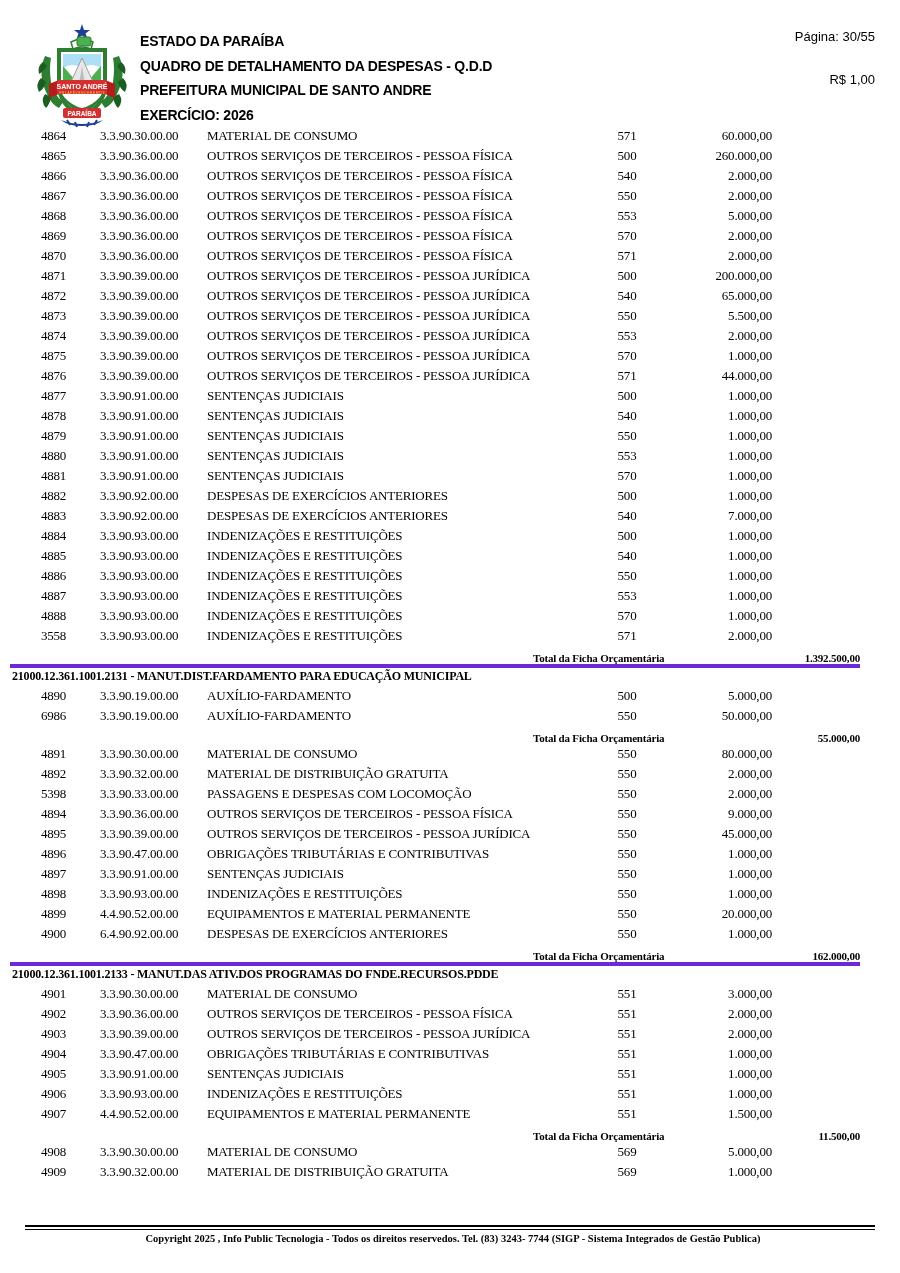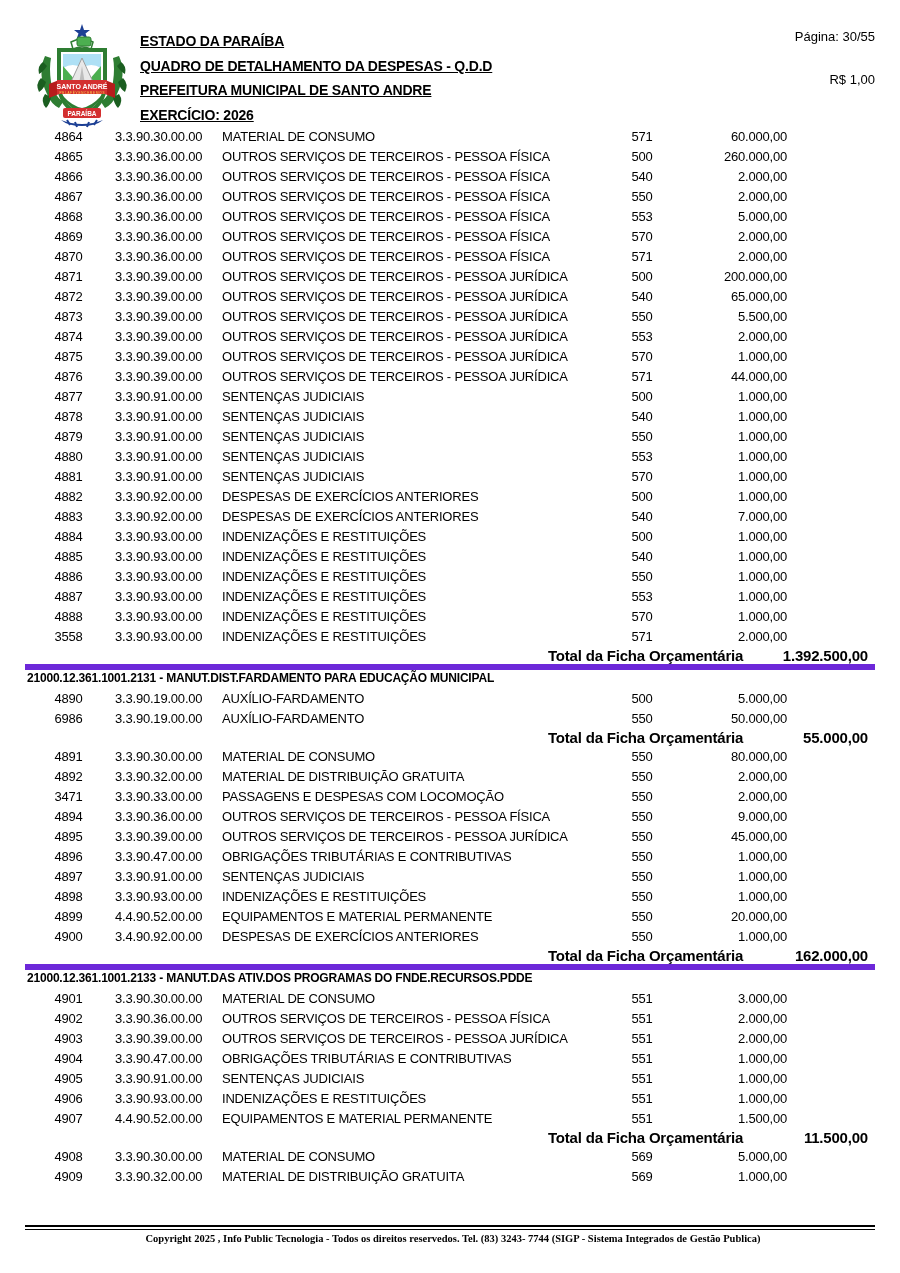--- a/index.html
+++ b/index.html
@@ -3,43 +3,43 @@
 <meta charset="utf-8">
 <style>
   html,body{margin:0;padding:0;background:#e8e8e8;}
   .page{
     position:relative;width:900px;height:1273px;background:#ffffff;
     font-family:"Liberation Sans", sans-serif;color:#000;overflow:hidden;
     margin:0 auto;
   }
   
   .hdr-logo{position:absolute;left:33px;top:22px;width:98px;height:106px;}
-  .hdr-org{position:absolute;left:140px;top:29px;text-decoration:underline;}
+  .hdr-org{position:absolute;left:140px;top:29px;}
   .hdr-org .org-line{font-weight:bold;font-size:14px;line-height:24.5px;letter-spacing:-0.2px;white-space:nowrap;}
   .hdr-right{position:absolute;right:25px;top:29px;text-align:right;font-size:13px;}
   .page-label{line-height:16px;text-align:center;}
   .currency-label{margin-top:27px;line-height:16px;}
   
-  .budget-table{position:absolute;left:25px;top:126px;width:850px;}
+  .budget-table{position:absolute;left:10px;top:126px;width:850px;font-family:Liberation Serif, serif;}
   .data-row{
     display:grid;grid-template-columns:87px 110px 1fr 60px 115px 88px;
     height:20px;align-items:center;font-size:13px;letter-spacing:-0.2px;white-space:nowrap;
   }
   .ficha-cell{text-align:center;}
   .code-cell{padding-left:3px;}
   .desc-cell{overflow:hidden;}
   .fonte-cell{text-align:center;}
   .valor-cell{text-align:right;}
   .section-row{
-    height:18px;line-height:17px;border-top:6px solid #6d28d9;
+    height:18px;line-height:17px;border-top:4px solid #6d28d9;
     font-weight:bold;font-size:12px;letter-spacing:-0.2px;padding-left:2px;white-space:nowrap;
   }
-  .total-row{display:flex;height:18px;align-items:flex-end;font-weight:bold;font-size:15px;letter-spacing:-0.2px;}
+  .total-row{display:flex;height:18px;align-items:flex-end;font-weight:bold;font-size:11px;letter-spacing:-0.2px;}
   .total-label{margin-left:523px;}
-  .total-value{margin-left:auto;margin-right:7px;}
+  .total-value{margin-left:auto;}
   
   .bottom-rule{position:absolute;left:25px;right:25px;top:1225px;}
   .rule-thick{height:2px;background:#000;}
   .rule-thin{height:1px;background:#000;margin-top:2px;}
   .footer-text{
     position:absolute;left:0;right:0;top:1233px;text-align:center;
     font-family:"Liberation Serif", serif;font-weight:bold;font-size:10.5px;letter-spacing:0;padding-left:6px;
   }
 </style>
 </head>
@@ -339,21 +339,21 @@
       </div>
       <div class="data-row">
         <div class="ficha-cell">4892</div>
         <div class="code-cell">3.3.90.32.00.00</div>
         <div class="desc-cell">MATERIAL DE DISTRIBUIÇÃO GRATUITA</div>
         <div class="fonte-cell">550</div>
         <div class="valor-cell">2.000,00</div>
         <div class="spacer-cell"></div>
       </div>
       <div class="data-row">
-        <div class="ficha-cell">3471</div>
+        <div class="ficha-cell">5398</div>
         <div class="code-cell">3.3.90.33.00.00</div>
         <div class="desc-cell">PASSAGENS E DESPESAS COM LOCOMOÇÃO</div>
         <div class="fonte-cell">550</div>
         <div class="valor-cell">2.000,00</div>
         <div class="spacer-cell"></div>
       </div>
       <div class="data-row">
         <div class="ficha-cell">4894</div>
         <div class="code-cell">3.3.90.36.00.00</div>
         <div class="desc-cell">OUTROS SERVIÇOS DE TERCEIROS - PESSOA FÍSICA</div>
@@ -396,21 +396,21 @@
       <div class="data-row">
         <div class="ficha-cell">4899</div>
         <div class="code-cell">4.4.90.52.00.00</div>
         <div class="desc-cell">EQUIPAMENTOS E MATERIAL PERMANENTE</div>
         <div class="fonte-cell">550</div>
         <div class="valor-cell">20.000,00</div>
         <div class="spacer-cell"></div>
       </div>
       <div class="data-row">
         <div class="ficha-cell">4900</div>
-        <div class="code-cell">3.4.90.92.00.00</div>
+        <div class="code-cell">6.4.90.92.00.00</div>
         <div class="desc-cell">DESPESAS DE EXERCÍCIOS ANTERIORES</div>
         <div class="fonte-cell">550</div>
         <div class="valor-cell">1.000,00</div>
         <div class="spacer-cell"></div>
       </div>
       <div class="total-row">
         <span class="total-label">Total da Ficha Orçamentária</span>
         <span class="total-value">162.000,00</span>
       </div>
       <div class="section-row">21000.12.361.1001.2133 - MANUT.DAS ATIV.DOS PROGRAMAS DO FNDE.RECURSOS.PDDE</div>

